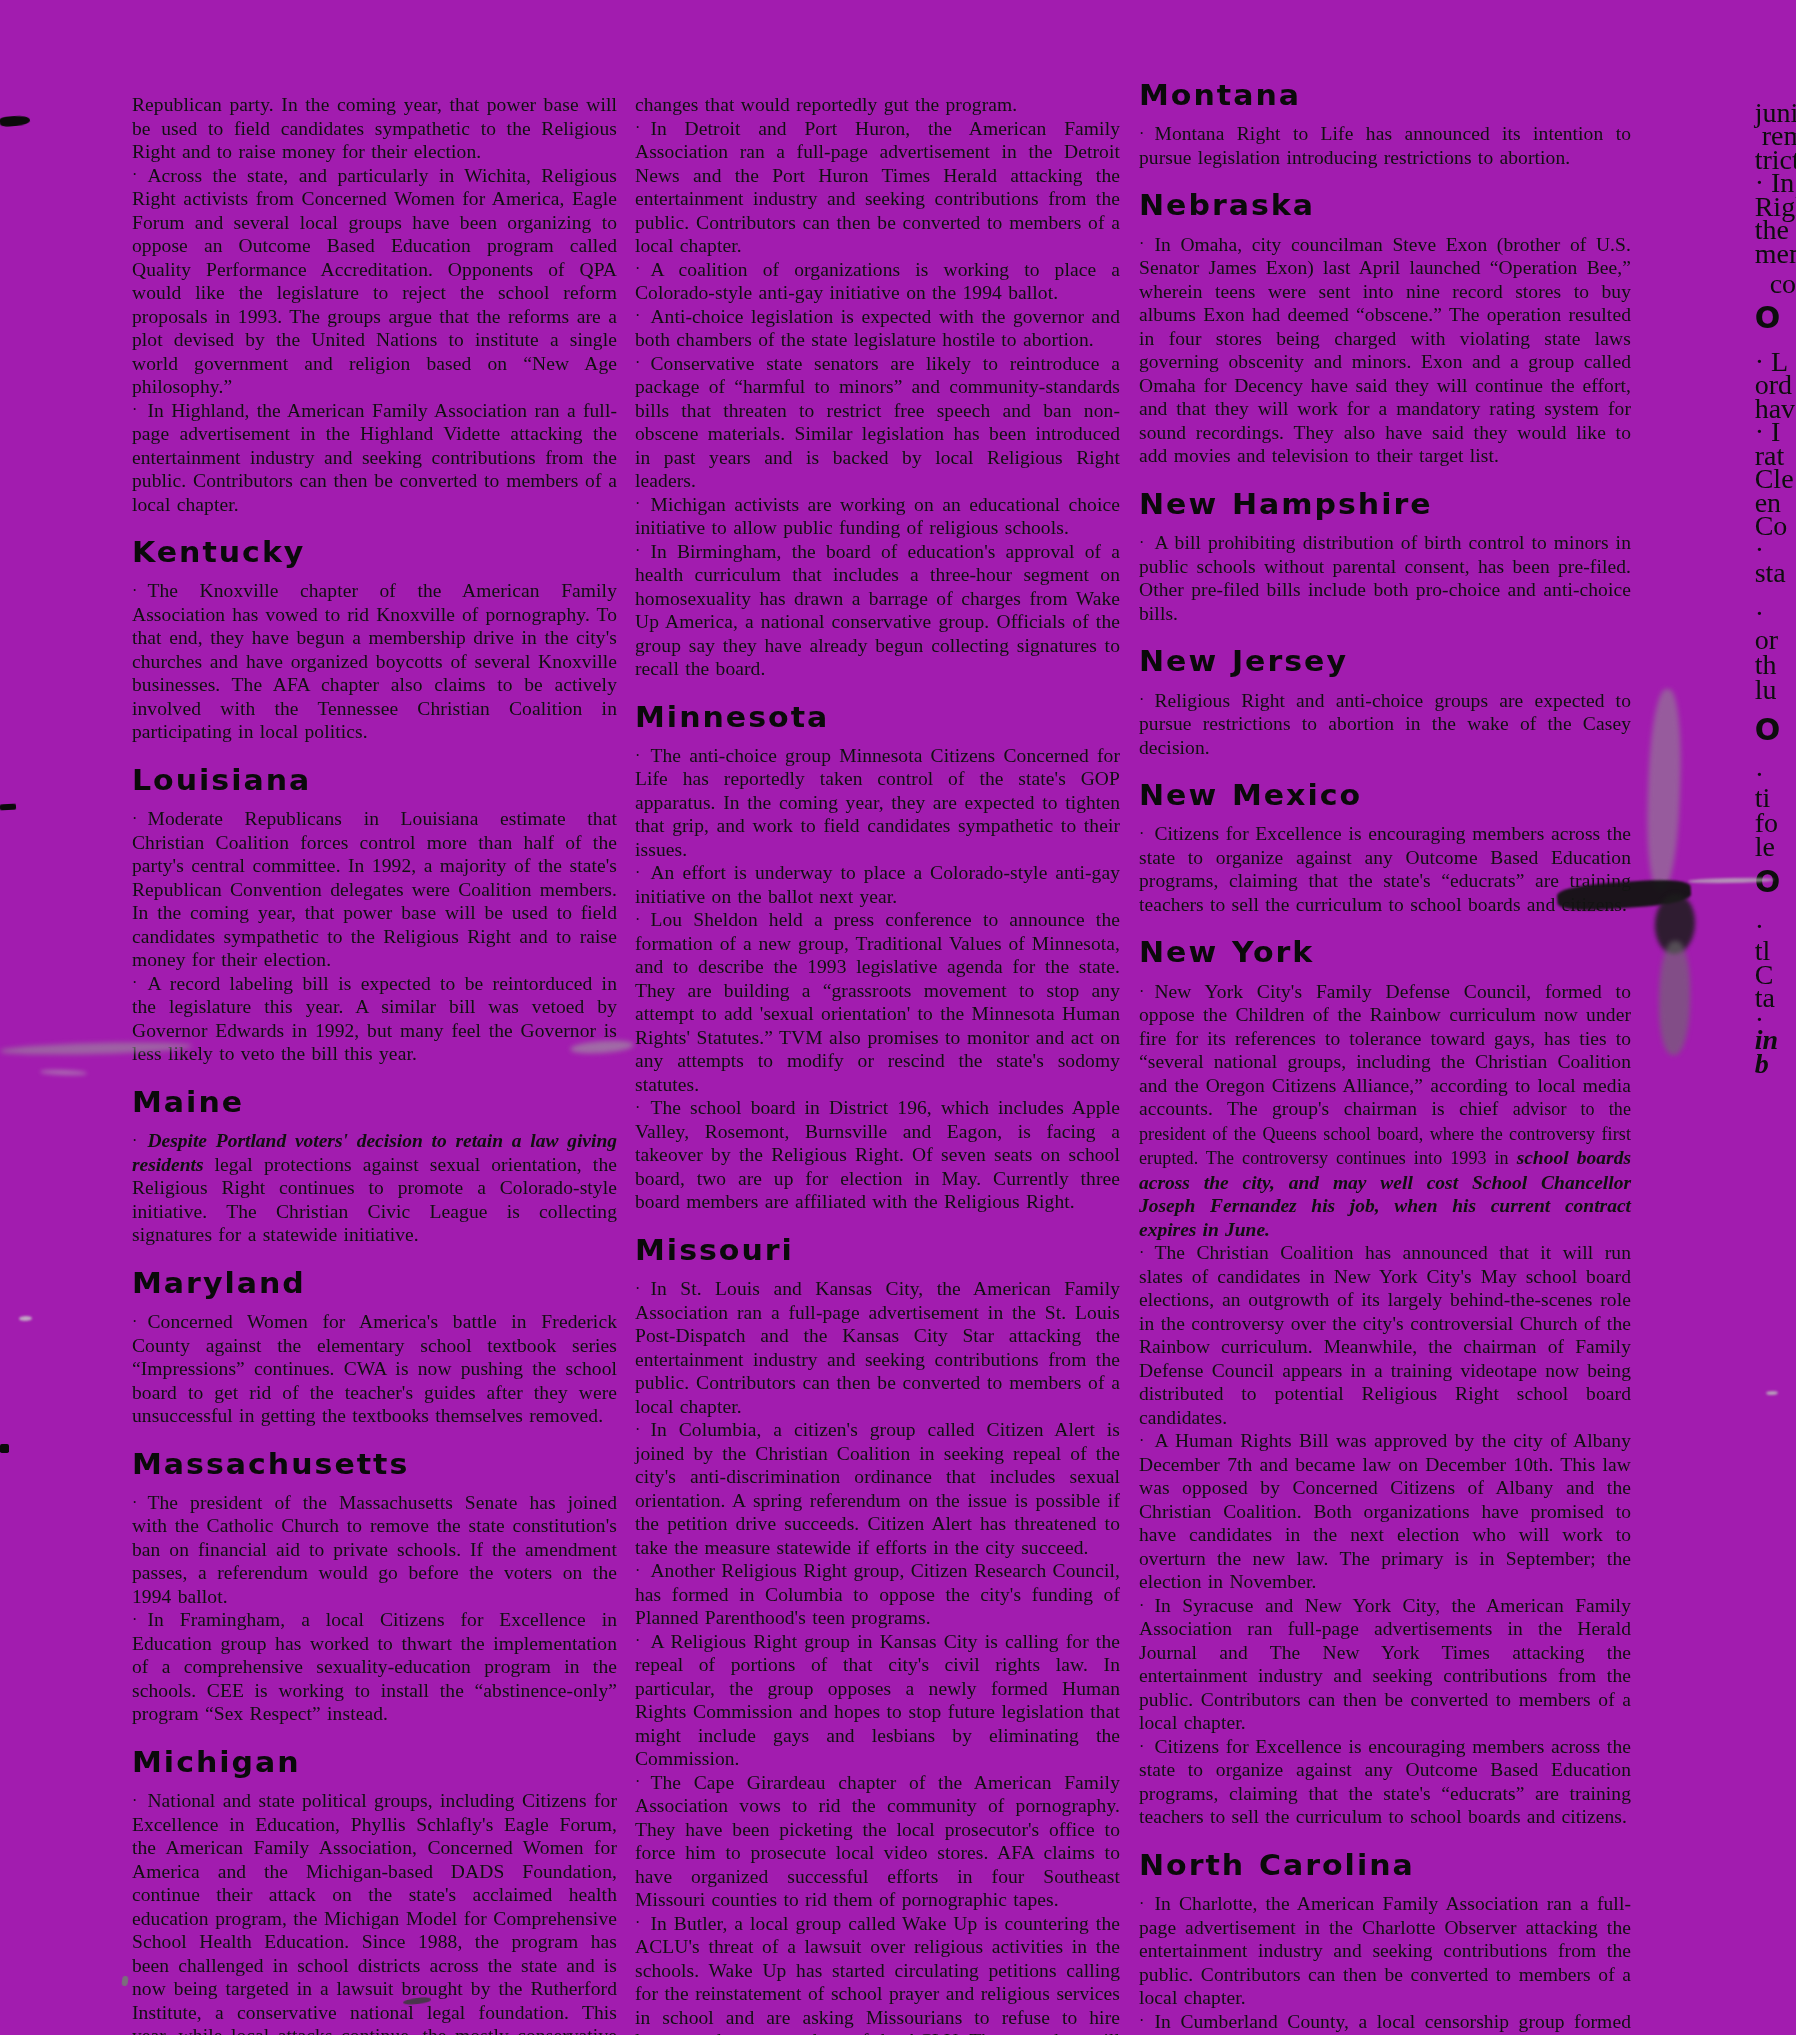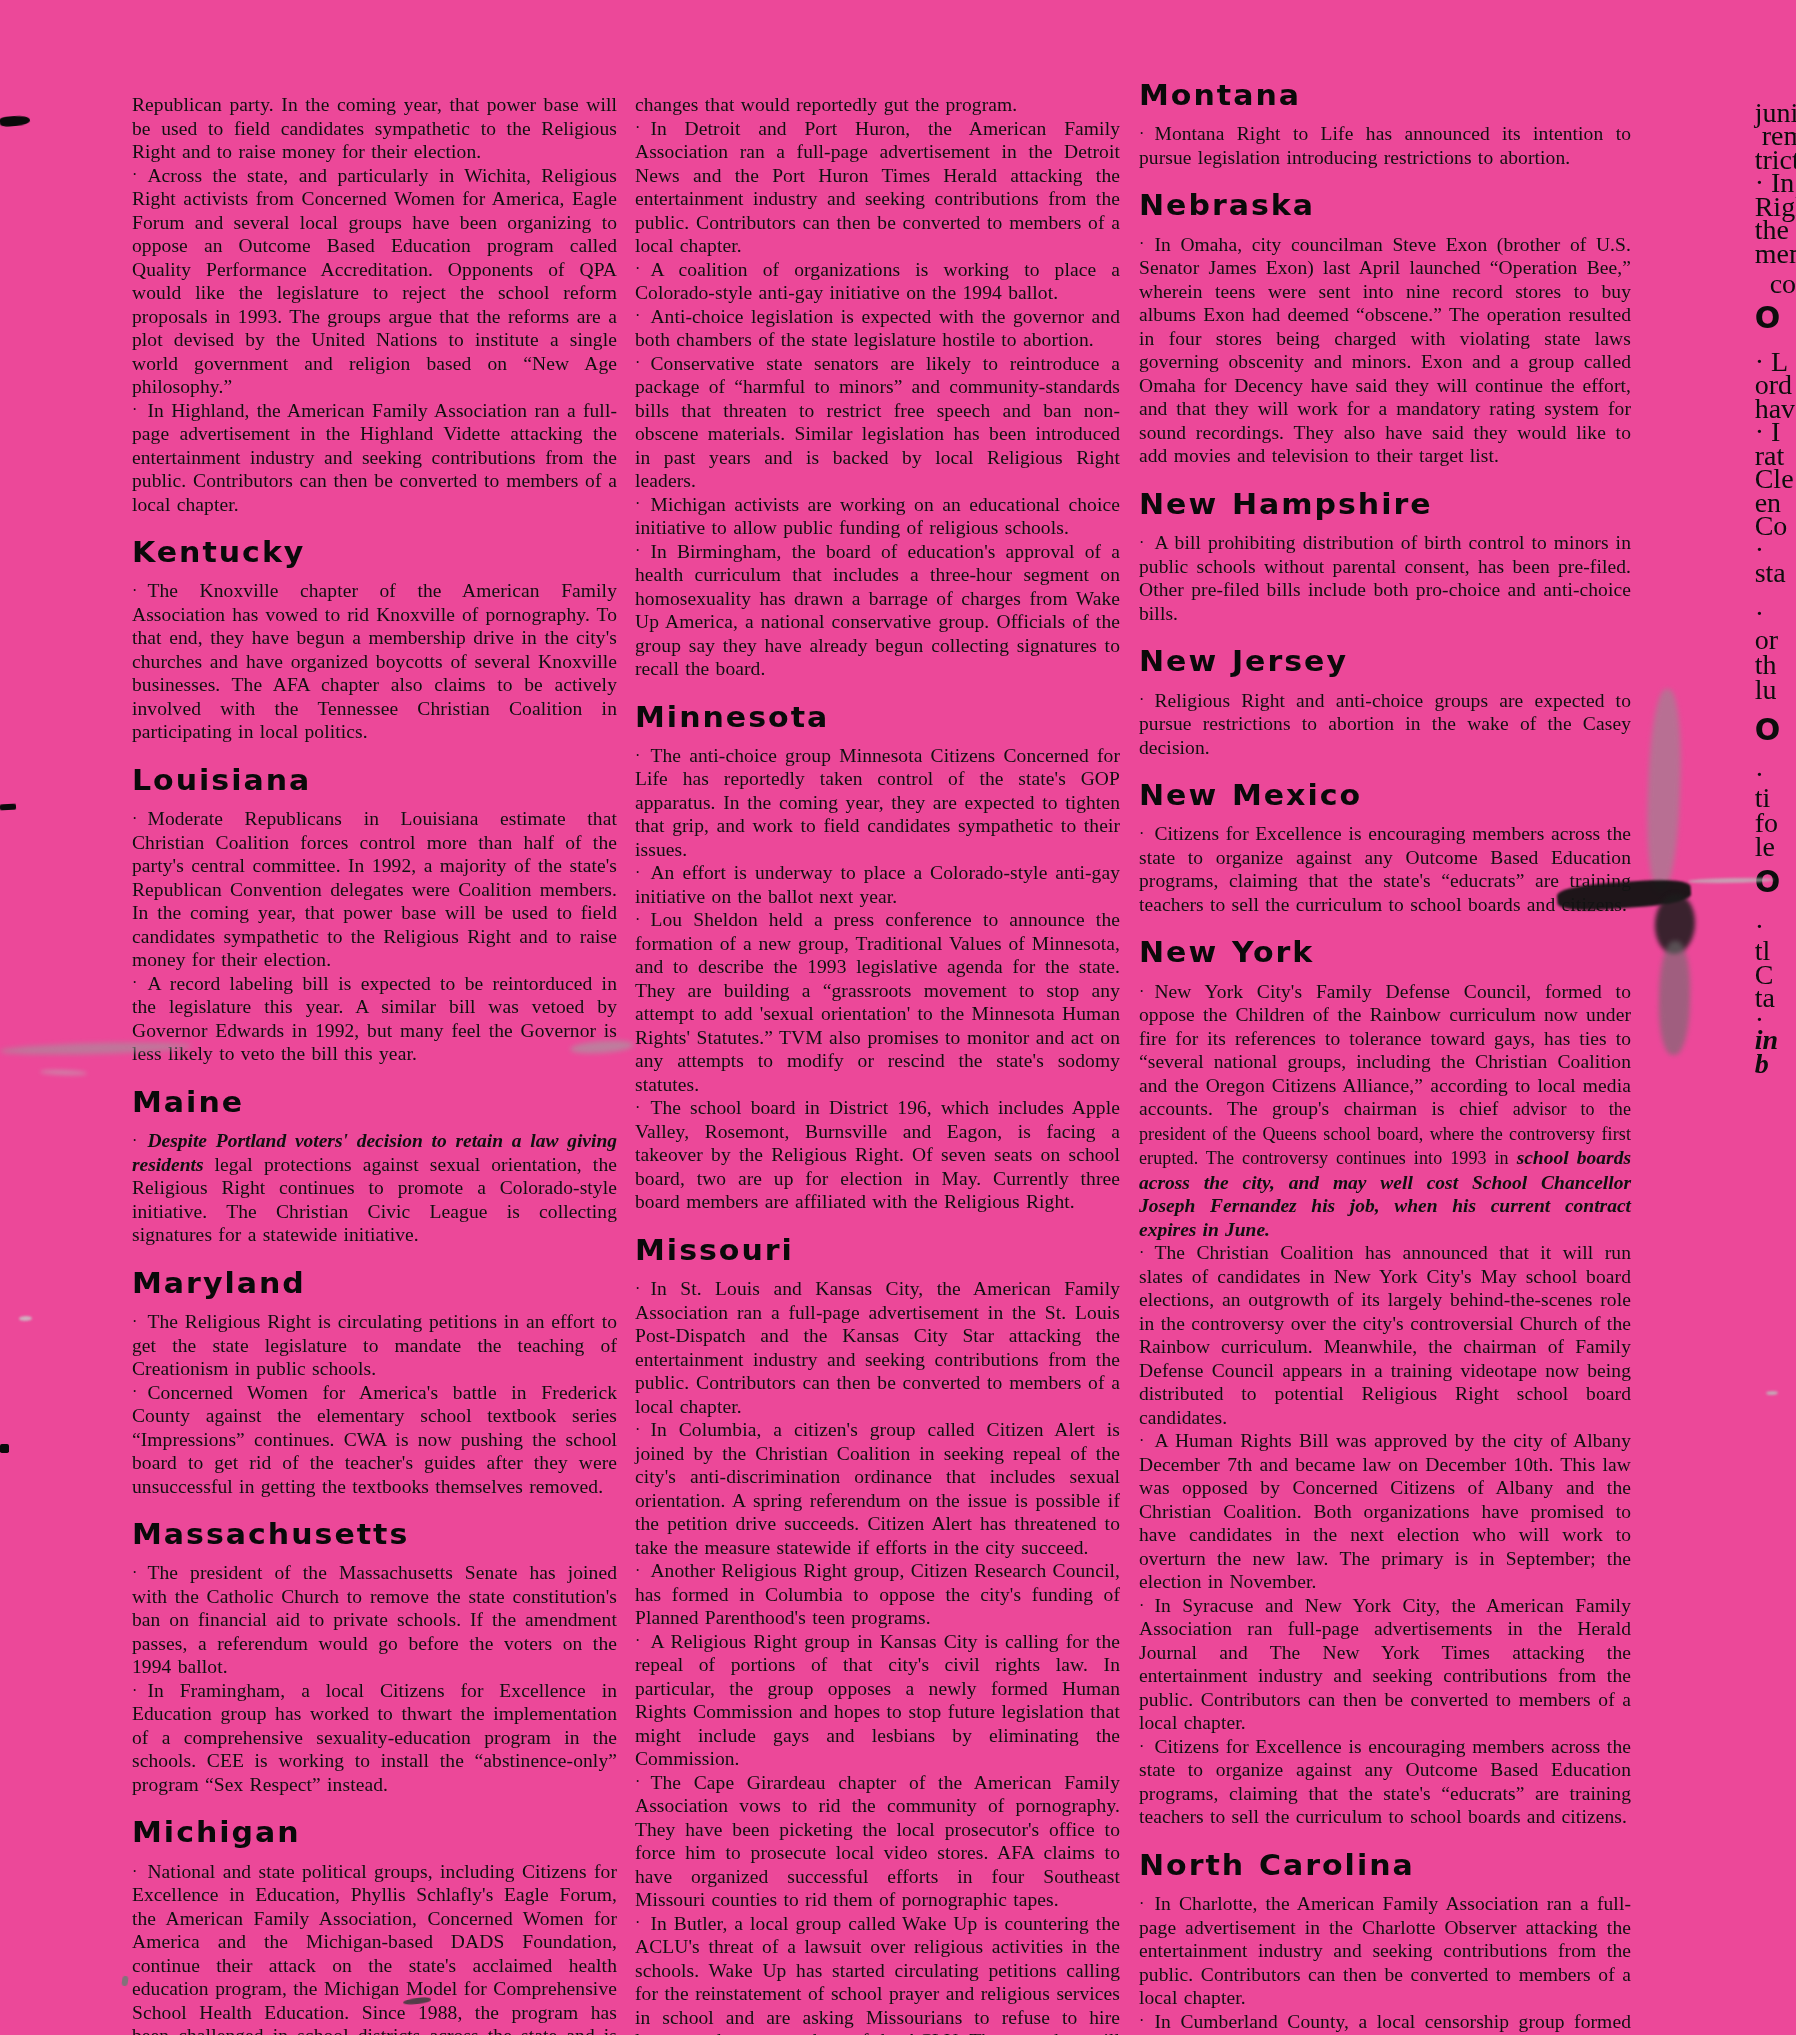--- a/index.html
+++ b/index.html
@@ -1,17 +1,17 @@
 <!DOCTYPE html>
 <html style="font-size:10.8px"><head>
 <meta charset="utf-8">
 <style>
   html,body{margin:0;padding:0;background:#ffffff;}
   .sheet{
-    position:relative;width:1796px;height:2035px;background:#ec4899;
+    position:relative;width:1796px;height:2035px;background:#a21caf;
     overflow:hidden;font-family:"Liberation Serif", serif;color:#101010;
   }
   .column{
     position:absolute;text-align:justify;
     font-size:19.5px;line-height:23.5px;letter-spacing:0.1px;word-spacing:1.3px;
   }
   #col-0{left:132px;top:93px;width:485px;}
   #col-1{left:635px;top:93px;width:485px;}
   #col-2{left:1139px;top:79px;width:492px;}
   .column p{margin:0;}
@@ -48,21 +48,20 @@
       <p><span class="marker">·</span><span class="t-normal">Across the state, and particularly in Wichita, Religious Right activists from Concerned Women for America, Eagle Forum and several local groups have been organizing to oppose an Outcome Based Education program called Quality Performance Accreditation. Opponents of QPA would like the legislature to reject the school reform proposals in 1993.  The groups argue that the reforms are a plot devised by the United Nations to institute a single world government and religion based on “New Age philosophy.”</span></p>
       <p><span class="marker">·</span><span class="t-normal">In Highland, the American Family Association ran a full-page advertisement in the Highland Vidette attacking the entertainment industry and seeking contributions from the public.  Contributors can then be converted to members of a local chapter.</span></p>
       <h2 class="section">Kentucky</h2>
       <p><span class="marker">·</span><span class="t-normal">The Knoxville chapter of the American Family Association has vowed to rid Knoxville of pornography.  To that end, they have begun a membership drive in the city's churches and have organized boycotts of several Knoxville businesses.  The AFA chapter also claims to be actively involved with the Tennessee Christian Coalition in participating in local politics.</span></p>
       <h2 class="section">Louisiana</h2>
       <p><span class="marker">·</span><span class="t-normal">Moderate Republicans in Louisiana estimate that Christian Coalition forces control more than half of the party's central committee.  In 1992, a majority of the state's Republican Convention delegates were Coalition members.  In the coming year, that power base will be used to field candidates sympathetic to the Religious Right and to raise money for their election.</span></p>
       <p><span class="marker">·</span><span class="t-normal">A record labeling bill is expected to be reintorduced in the legislature this year.  A similar bill was vetoed by Governor Edwards in 1992, but many feel the Governor is less likely to veto the bill this year.</span></p>
       <h2 class="section">Maine</h2>
       <p><span class="marker">·</span><span class="t-bold-italic">Despite Portland voters' decision to retain a law giving residents </span><span class="t-normal">legal protections against sexual orientation, the Religious Right continues to promote a Colorado-style initiative.  The Christian Civic League is collecting signatures for a statewide initiative.</span></p>
       <h2 class="section">Maryland</h2>
-      <p><span class="marker">·</span><span class="t-normal">The Religious Right is circulating petitions in an effort to get the state legislature to mandate the teaching of Creationism in public schools.</span></p>
       <p><span class="marker">·</span><span class="t-normal">Concerned Women for America's battle in Frederick County against the elementary school textbook series “Impressions” continues.  CWA is now pushing the school board to get rid of the teacher's guides after they were unsuccessful in getting the textbooks themselves removed.</span></p>
       <h2 class="section">Massachusetts</h2>
       <p><span class="marker">·</span><span class="t-normal">The president of the Massachusetts Senate has joined with the Catholic Church to remove the state constitution's ban on financial aid to private schools.  If the amendment passes, a referendum would go before the voters on the 1994 ballot.</span></p>
       <p><span class="marker">·</span><span class="t-normal">In Framingham, a local Citizens for Excellence in Education group has worked to thwart the implementation of a comprehensive sexuality-education program in the schools.  CEE is working to install the “abstinence-only” program “Sex Respect” instead.</span></p>
       <h2 class="section">Michigan</h2>
       <p><span class="marker">·</span><span class="t-normal">National and state political groups, including Citizens for Excellence in Education, Phyllis Schlafly's Eagle Forum, the American Family Association, Concerned Women for America and the Michigan-based DADS Foundation, continue their attack on the state's acclaimed health education program, the Michigan Model for Comprehensive School Health Education.  Since 1988, the program has been challenged in school districts across the state and is now being targeted in a lawsuit brought by the Rutherford Institute, a conservative national legal foundation.  This year, while local attacks continue, the mostly conservative state board of education and a right-wing state legislator are both proposing sweeping</span></p>
     </section>
   <section class="column" id="col-1">
       <p><span class="t-normal">changes that would reportedly gut the program.</span></p>
       <p><span class="marker">·</span><span class="t-normal">In Detroit and Port Huron, the American Family Association ran a full-page advertisement in the Detroit News and the Port Huron Times Herald attacking the entertainment industry and seeking contributions from the public.  Contributors can then be converted to members of a local chapter.</span></p>

